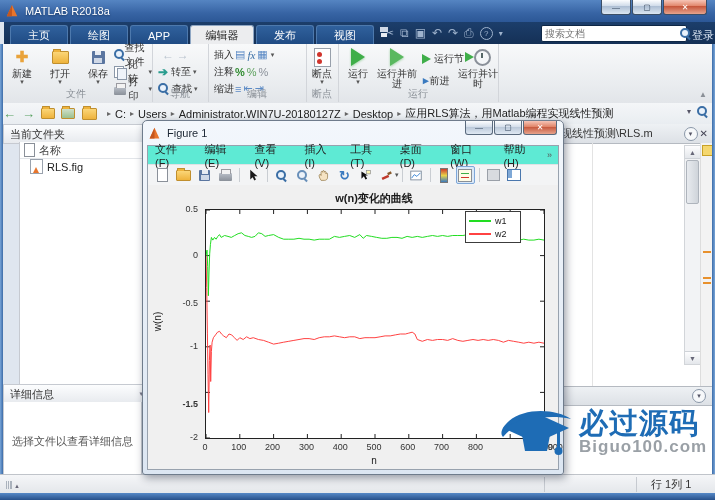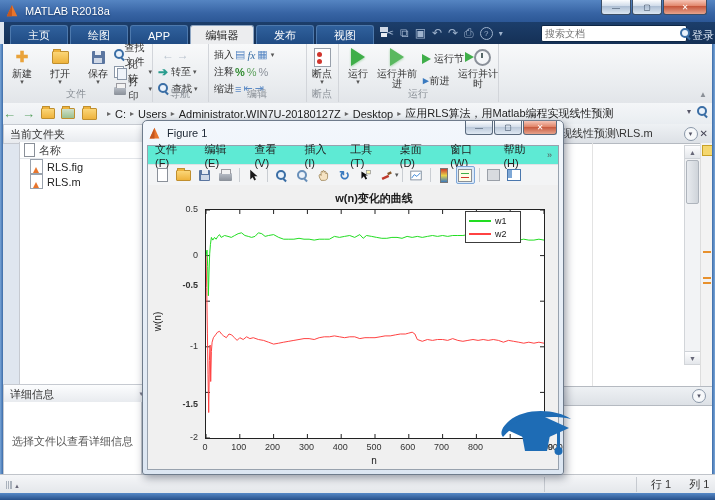--- a/index.html
+++ b/index.html
@@ -133,21 +133,21 @@
   .xlabel{position:absolute;left:57px;top:270px;width:338px;text-align:center;font-size:10px;color:#222}
   .ylabel{position:absolute;left:-26px;top:131px;width:70px;text-align:center;font-size:10px;color:#222;transform:rotate(-90deg)}
   .legend{position:absolute;left:317px;top:26px;width:54px;background:#fff;border:1px solid #3c3c3c;padding:2px 0;z-index:2}
   .lg-row{display:flex;align-items:center;height:13px}
   .lg-line{width:22px;height:2px;margin-left:3px;flex:0 0 auto}
   .lg-label{font-size:9px;color:#1a1a1a;margin-left:4px}
 
   
   .statusbar{left:0;top:474px;width:715px;height:19px;background:linear-gradient(#f5f6f8,#e3e6ea);border-top:1px solid #c0c4ca;z-index:6}
   .sseg{position:absolute;top:2px;height:15px;border-left:1px solid #c6cad0}
-  .linecol{display:flex;align-items:flex-end;height:100%;font-size:11px;color:#333;gap:18px;padding-left:14px}
+  .linecol{display:flex;align-items:flex-end;height:100%;font-size:11px;color:#333;padding-left:14px}
   .busyic{position:absolute;left:6px;top:4px;width:14px;height:10px;display:flex;align-items:flex-end}
   .busyic i{width:2px;background:#aab2bc;margin-right:1px;display:block}
 
   .winborder{background:linear-gradient(90deg,#79a6d9,#3c6ca8);z-index:4}
   .botborder{left:0;top:493px;width:715px;height:7px;background:linear-gradient(#5588c6,#27508a);z-index:6}
 
   
   .watermark{right:2px;top:396px;width:216px;height:72px;z-index:40;display:flex;align-items:center}
   .wm-texts{margin-left:4px}
   .wm-cn{font-size:29px;font-weight:bold;color:#1e6cb5;letter-spacing:1px;line-height:30px}
@@ -363,24 +363,20 @@
     <span>当前文件夹</span>
   </div>
   <div class="abs leftpanel-body" style="left:19px;top:142px;width:137px;height:242px">
     <div class="colhdr">
       <span class="page-ic" style="margin-right:4px"></span>
       <span>名称</span>
     </div>
     <div class="filerow">
       <span class="ficon"></span>
       <span>RLS.fig</span>
-    </div>
-    <div class="filerow">
-      <span class="ficon"></span>
-      <span>RLS.m</span>
     </div>
   </div>
 
   <div class="abs panel-hdr" style="left:3px;top:384px;width:137px;height:18px">
     <span>详细信息</span>
     <span style="margin-left:auto;margin-right:4px;font-size:7px;color:#778">▾</span>
   </div>
   <div class="abs leftpanel-body" style="left:3px;top:402px;width:137px;height:72px">
     <div class="details-empty">选择文件以查看详细信息</div>
   </div>
@@ -543,21 +539,21 @@
               <line x1="338" y1="182.4" x2="334" y2="182.4" stroke="#222" stroke-width="1"></line>
               <line x1="0" y1="228.0" x2="4" y2="228.0" stroke="#222" stroke-width="1"></line>
               <line x1="338" y1="228.0" x2="334" y2="228.0" stroke="#222" stroke-width="1"></line>
               <polyline points="0.0,45.6 1.0,40.1 1.7,56.5 2.4,85.7 3.0,62.0 3.7,43.8 4.4,34.7 5.4,27.4 6.8,30.1 8.5,27.4 10.1,29.2 11.8,26.4 13.5,24.6 15.2,27.4 18.6,25.5 22.0,26.4 25.3,27.4 28.7,25.5 32.1,23.7 35.5,22.8 38.9,25.5 42.3,26.4 45.6,27.4 49.0,26.4 52.4,22.8 55.8,23.7 59.1,26.4 62.5,25.5 67.6,24.6 72.7,27.4 77.7,29.2 82.8,29.2 87.9,29.2 93.0,28.3 98.0,29.2 103.1,29.2 108.2,30.1 113.2,29.2 118.3,29.2 123.4,29.2 128.4,26.4 133.5,27.4 138.6,26.4 143.7,25.5 148.7,27.4 153.8,24.6 157.2,28.3 160.5,25.5 165.6,26.4 170.7,27.4 175.8,28.3 180.8,28.3 185.9,27.4 191.0,27.4 196.0,28.3 201.1,26.4 206.2,27.4 211.3,26.4 216.3,27.4 221.4,26.4 226.5,25.5 231.5,26.4 236.6,25.5 241.7,26.4 246.7,25.5 251.8,25.5 256.9,25.5 261.9,24.6 267.0,25.5 272.1,26.4 277.2,25.5 282.2,26.4 287.3,27.4 292.4,26.4 297.4,25.5 302.5,28.3 307.6,29.2 312.7,30.1 317.7,29.2 322.8,30.1 327.9,30.1 332.9,29.2 338.0,30.1" fill="none" stroke="#22dd22" stroke-width="1"></polyline>
               <polyline points="0.0,45.6 0.7,77.5 1.4,123.1 2.0,164.2 2.7,202.5 3.4,150.5 4.1,135.0 4.7,171.5 5.4,141.4 6.1,132.2 7.4,127.7 9.5,124.9 11.5,122.2 13.5,121.3 15.5,124.0 17.6,125.9 20.3,127.7 23.0,124.0 25.7,124.9 28.4,127.7 31.1,130.4 33.8,127.7 37.2,129.5 40.6,126.8 43.9,128.6 47.3,127.7 52.4,129.5 57.5,130.4 62.5,132.2 67.6,134.1 72.7,133.2 77.7,132.2 82.8,131.3 87.9,130.4 93.0,129.5 98.0,128.6 103.1,128.6 108.2,129.5 113.2,127.7 118.3,126.8 123.4,126.8 128.4,125.9 133.5,126.8 138.6,127.7 143.7,126.8 148.7,126.8 153.8,128.6 158.9,127.7 163.9,127.7 169.0,127.7 174.1,126.8 179.1,125.9 184.2,125.9 189.3,124.9 194.3,124.0 199.4,124.0 202.8,123.1 206.2,122.2 208.9,124.0 211.3,129.5 216.3,131.3 221.4,129.5 226.5,130.4 231.5,129.5 236.6,129.5 241.7,130.4 246.7,128.6 251.8,130.4 256.9,131.3 261.9,130.4 267.0,129.5 272.1,130.4 277.2,129.5 282.2,130.4 287.3,129.5 292.4,130.4 297.4,132.2 302.5,130.4 307.6,131.3 312.7,132.2 317.7,133.2 322.8,132.2 327.9,133.2 332.9,132.2 338.0,133.2" fill="none" stroke="#ff4242" stroke-width="1"></polyline>
             </svg>
         </div>
         <div class="ytlabels" id="ytick-labels">
             <div class="ytick" style="top: 0px;">0.5</div>
             <div class="ytick" style="top: 45.6px;">0</div>
-            <div class="ytick" style="top: 76px; font-weight: bold;">-0.5</div>
+            <div class="ytick" style="top: 94px;">-0.5</div>
             <div class="ytick" style="top: 136.8px;">-1</div>
             <div class="ytick" style="top: 195px; font-weight: bold;">-1.5</div>
             <div class="ytick" style="top: 228px;">-2</div>
           </div>
         <div class="xtlabels" id="xtick-labels">
             <div class="xtick" style="left: 0px;">0</div>
             <div class="xtick" style="left: 33.8px;">100</div>
             <div class="xtick" style="left: 67.6px;">200</div>
             <div class="xtick" style="left: 101.4px;">300</div>
             <div class="xtick" style="left: 135.2px;">400</div>
@@ -605,15 +601,19 @@
   <div class="abs botborder"></div>
 
   <div class="abs watermark">
     <svg width="78" height="66" viewBox="0 0 78 66">
       <path d="M6 38 C18 22 46 14 74 20 C60 10 28 8 12 22 C4 29 3 35 6 38 Z" fill="#1e6cb5"></path>
       <polygon points="39,14 72,29 39,44 6,29" fill="#1e6cb5"></polygon>
       <polygon points="25,36 53,36 50,52 28,52" fill="#1e6cb5"></polygon>
       <rect x="60" y="29" width="3" height="20" fill="#1e6cb5"></rect>
       <circle cx="61.5" cy="52" r="4" fill="#1e6cb5"></circle>
     </svg>
+    <div class="wm-texts">
+      <div class="wm-cn">必过源码</div>
+      <div class="wm-en">Biguo100.com</div>
+    </div>
   </div>
 
 </div>
 
 </body></html>

